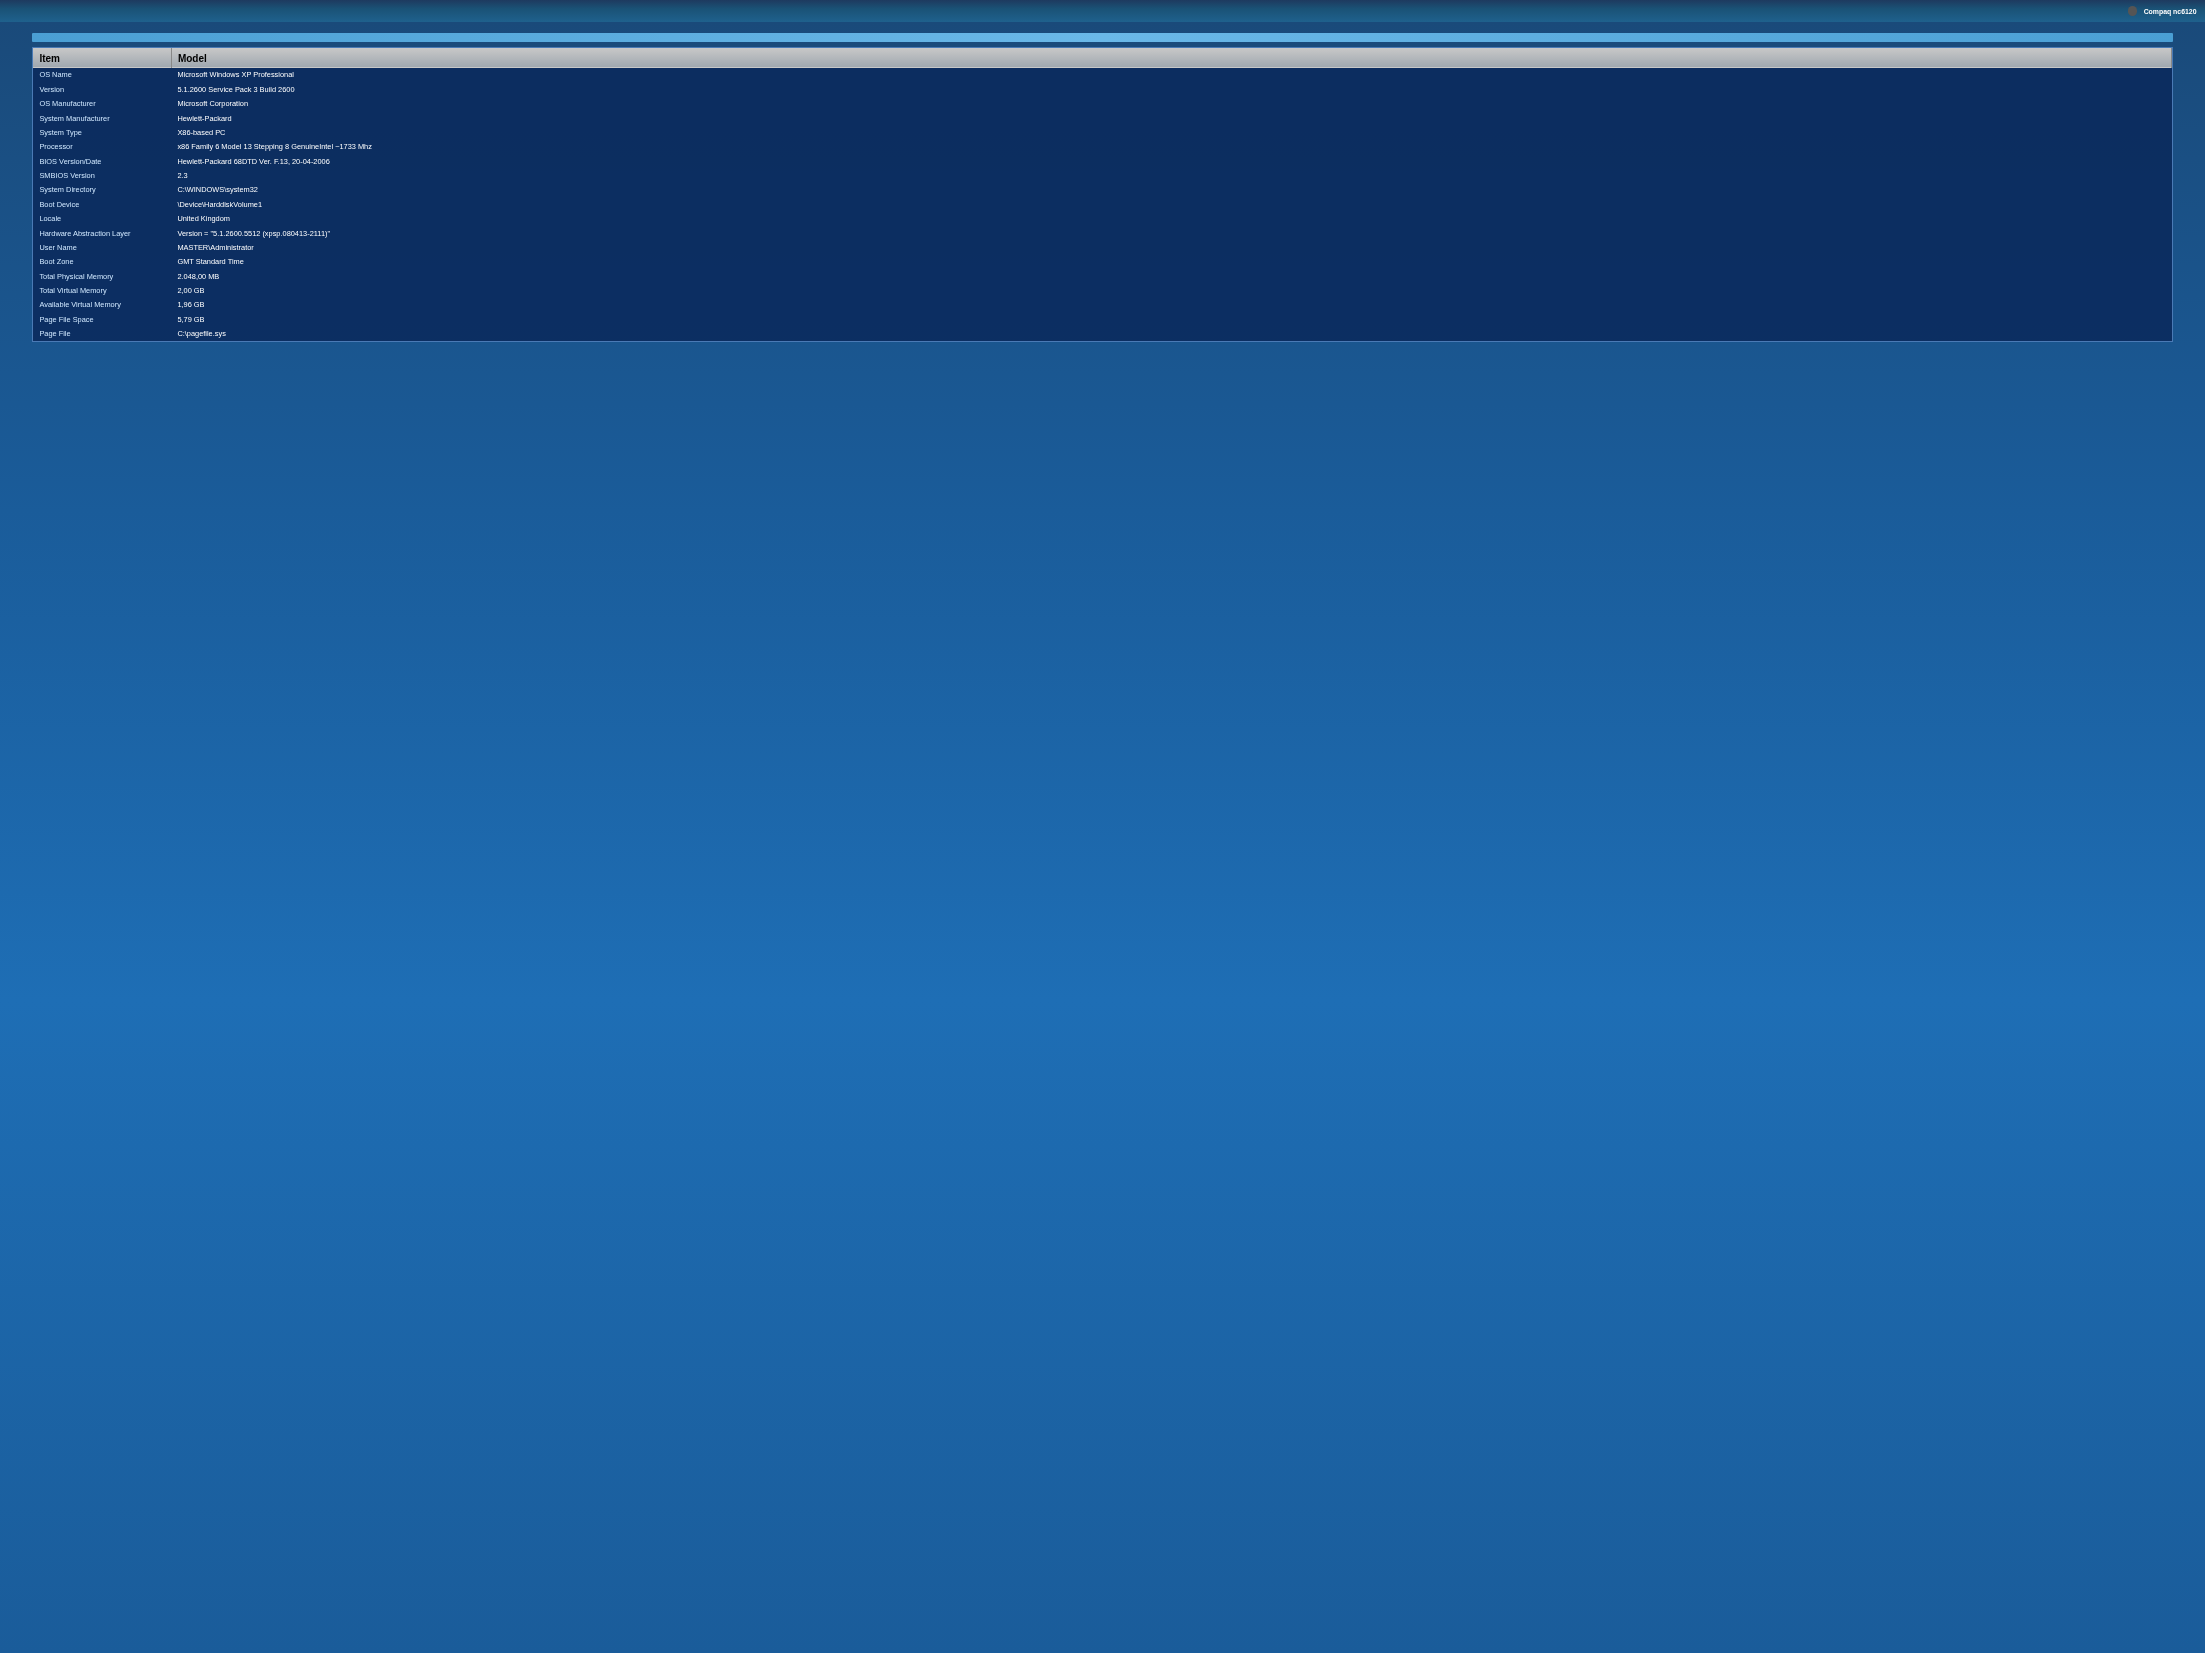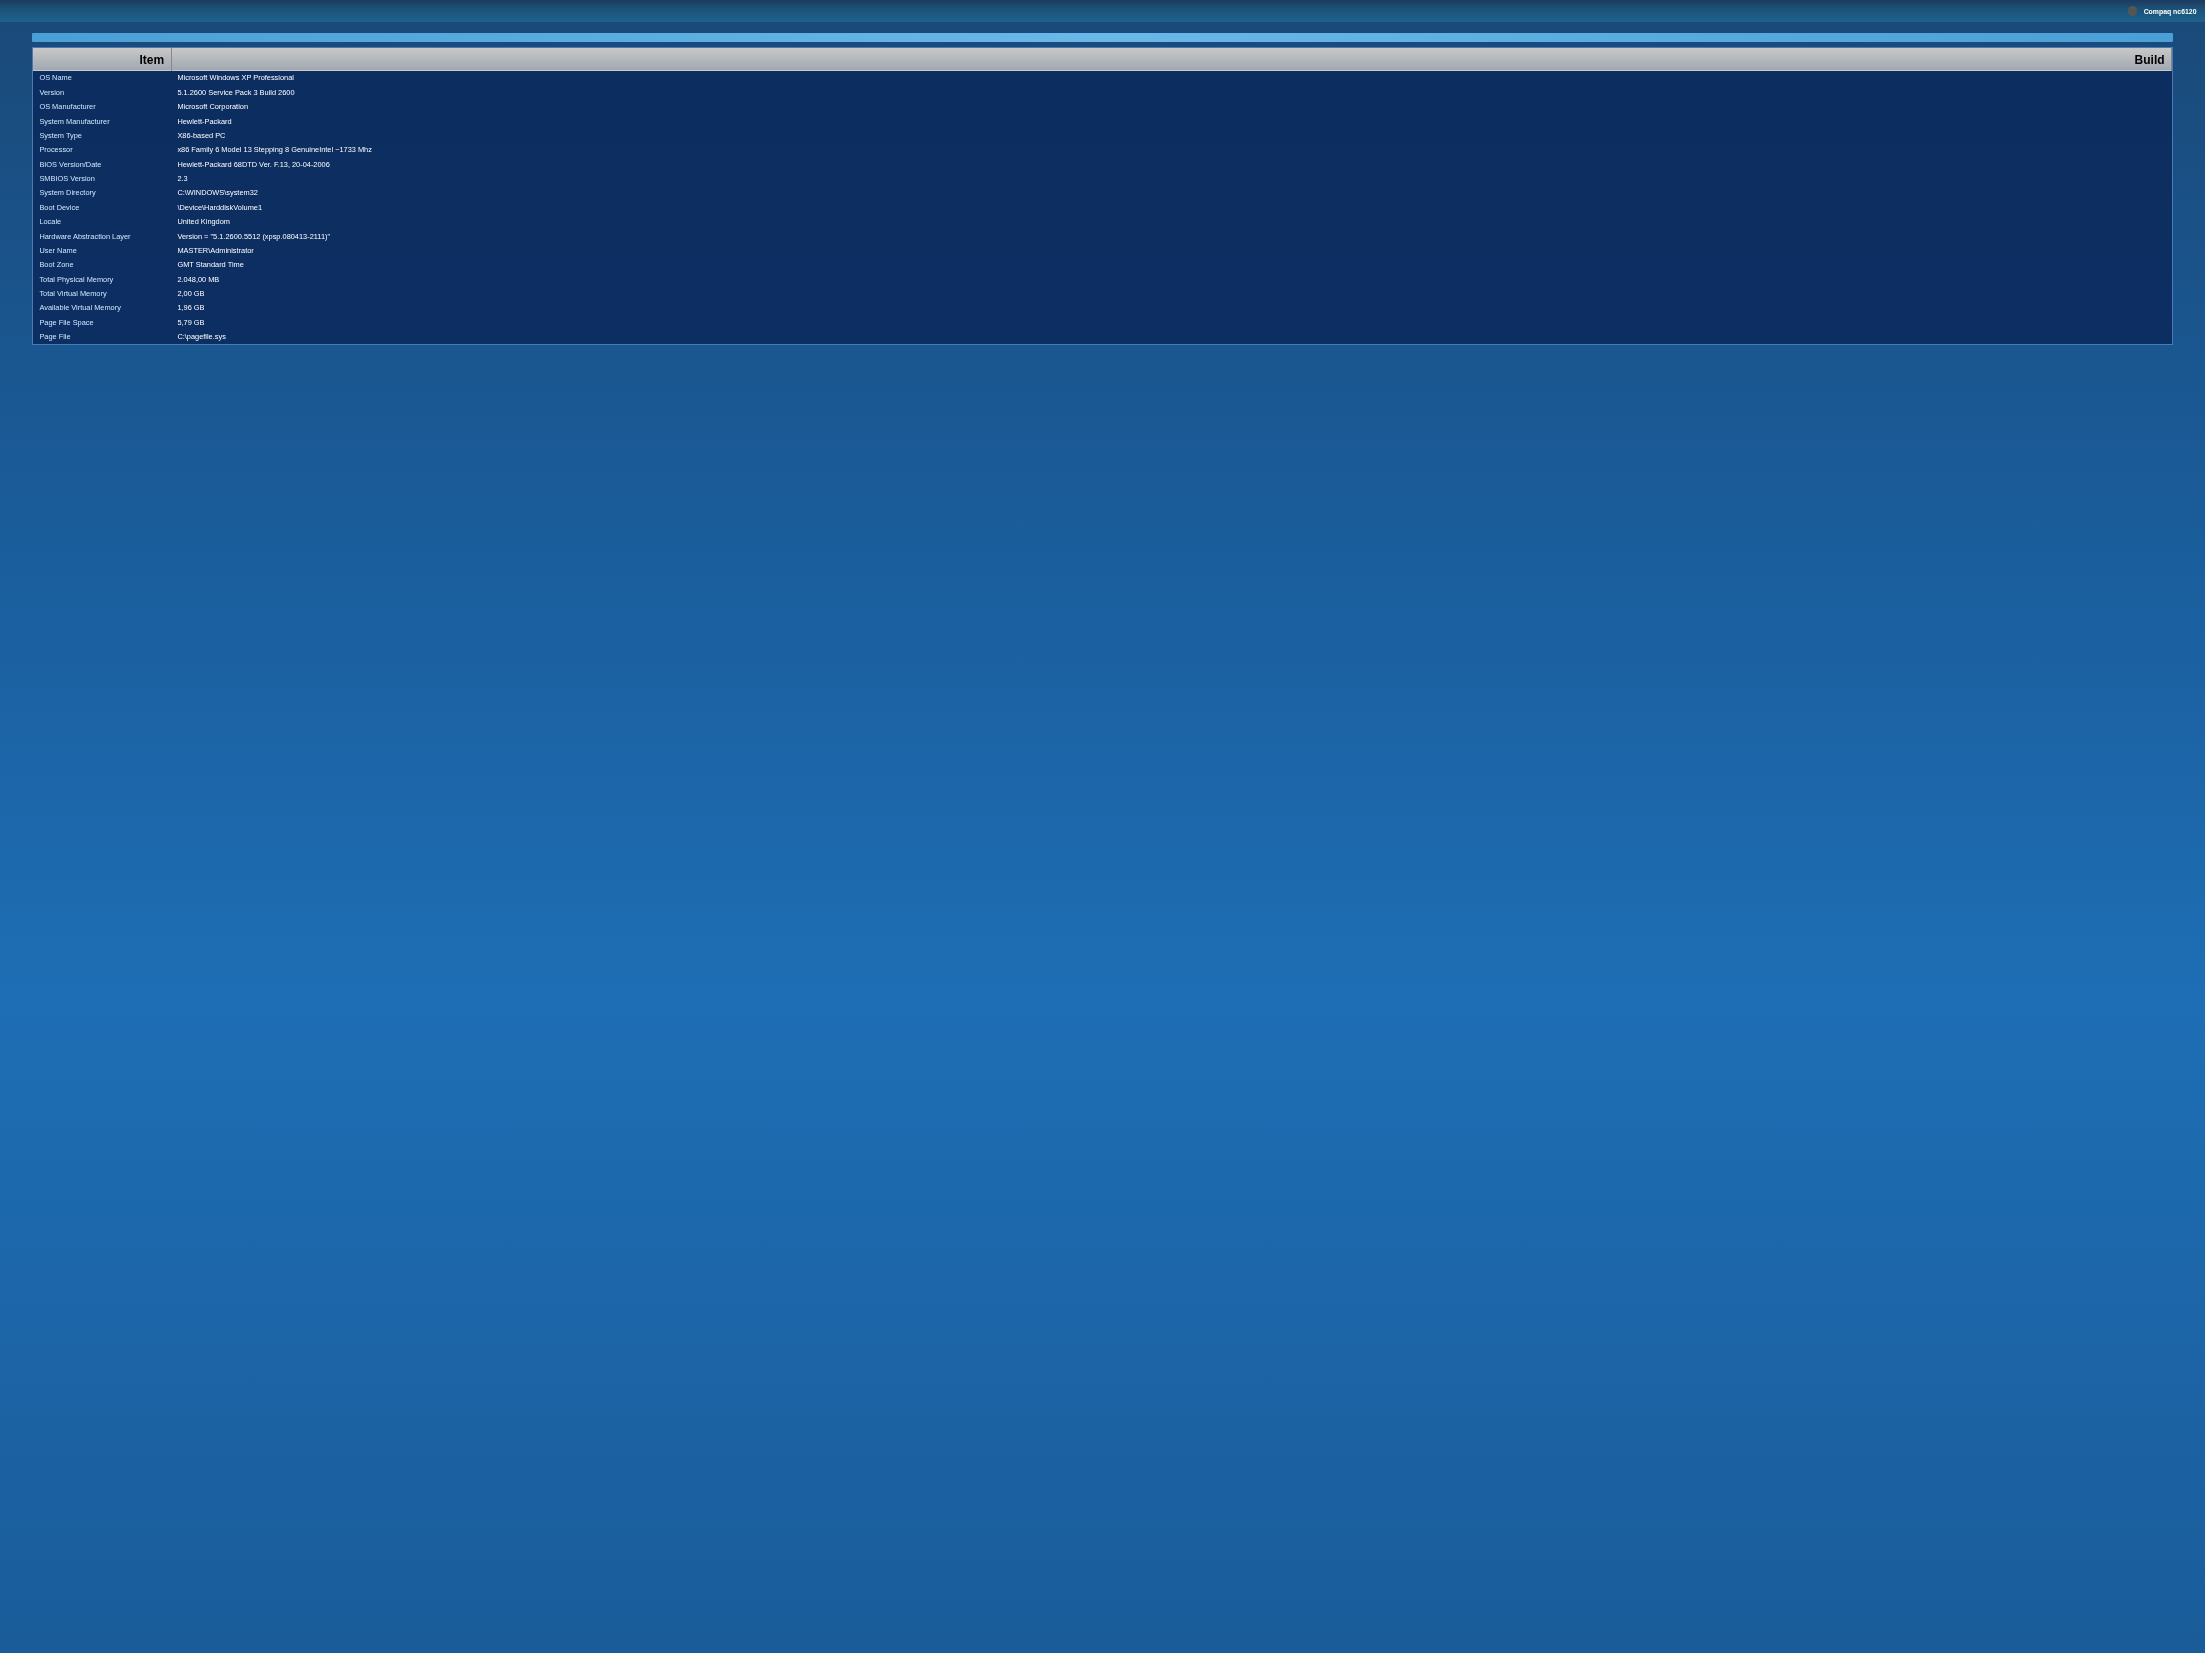--- a/index.html
+++ b/index.html
@@ -65,24 +65,24 @@
       width: 100%;
       border-collapse: collapse;
     }
 
     .info-table thead tr {
       background: linear-gradient(180deg, #c8c8c8 0%, #a0a8b0 100%);
     }
 
     .info-table thead th {
       color: #000000;
-      font-size: 12px;
+      font-size: 10px;
       font-weight: bold;
       padding: 4.2px 6.4px;
-      text-align: right;
+      text-align: left;
       border-right: 0.5px solid #888;
     }
 
     .info-table thead th:first-child {
       width: 138px;
     }
 
     .info-table tbody tr {
       background: transparent;
     }
@@ -112,21 +112,21 @@
 
   <div class="screen-body">
 
     <div class="blue-bar"></div>
 
     <div class="system-info-container">
       <table class="info-table">
         <thead>
           <tr>
             <th>Item</th>
-            <th>Build</th>
+            <th>Model</th>
           </tr>
         </thead>
         <tbody id="table-body">
         <tr>
               <td>OS Name</td>
               <td>Microsoft Windows XP Professional</td>
             </tr>
             <tr>
               <td>Version</td>
               <td>5.1.2600 Service Pack 3 Build 2600</td>

